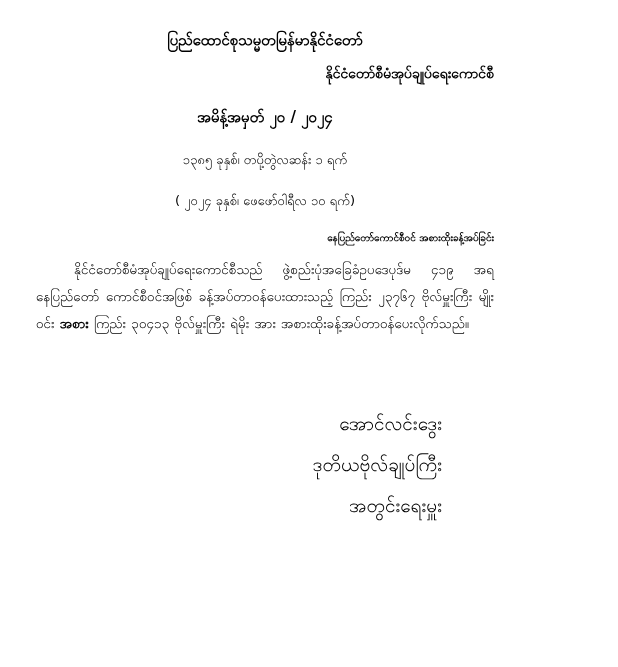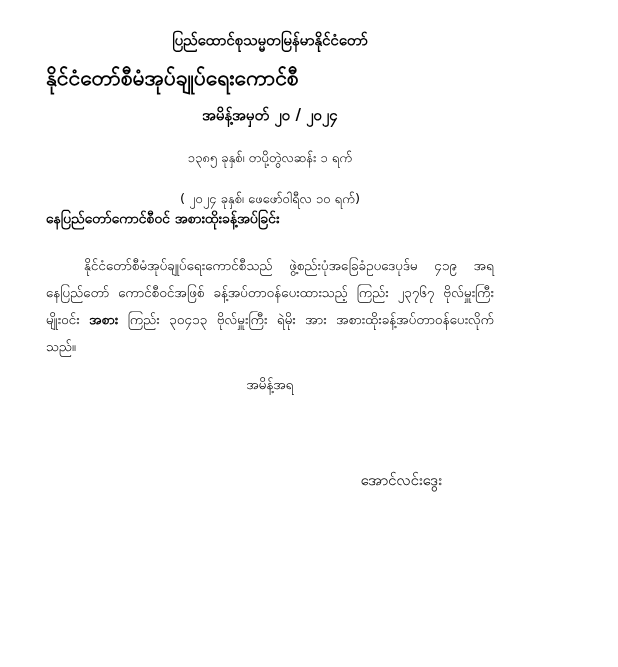--- a/index.html
+++ b/index.html
@@ -12,62 +12,63 @@
     height: 667px;
     font-family: "DejaVu Sans", "Liberation Sans", sans-serif;
     color: #000000;
     position: relative;
     overflow: hidden;
   }
   .page {
     width: 540px;
     height: 667px;
     box-sizing: border-box;
-    padding: 26px 46px 0 46px;
+    padding: 26px 46px 0 36px;
     position: relative;
   }
   .title1 {
     font-size: 15px;
     font-weight: bold;
     text-align: center;
     margin-top: 4px;
     letter-spacing: 0px;
   }
   .title2 {
-    font-size: 21px;
+    font-size: 14px;
     font-weight: bold;
-    text-align: left;
+    text-align: right;
     margin-top: 12px;
   }
   .title3 {
     font-size: 15px;
     font-weight: bold;
     text-align: center;
-    margin-top: 10px;
+    margin-top: 22px;
   }
   .datearea {
     margin-top: 22px;
   }
   .dateline {
     font-size: 13px;
     text-align: center;
     margin-top: 5px;
   }
   .dateline2 {
     font-size: 13px;
     text-align: center;
     margin-top: 22px;
   }
   .subject {
-    font-size: 14px;
+    font-size: 10px;
     font-weight: bold;
-    text-align: left;
+    text-align: right;
+    margin-top: 20px;
   }
   .body {
-    margin-top: 22px;
+    margin-top: 10px;
     font-size: 13.5px;
     line-height: 2.0;
     text-align: justify;
     text-justify: inter-word;
     word-spacing: 1px;
   }
   .body .indent {
     display: inline-block;
     width: 38px;
   }
@@ -78,21 +79,21 @@
     margin-top: 16px;
     font-size: 13.5px;
     text-align: center;
   }
   .signblock {
     margin-top: 74px;
     text-align: right;
     padding-right: 52px;
   }
   .signline {
-    font-size: 15px;
+    font-size: 19px;
     margin-top: 13px;
   }
   .sp-top {
     margin-top: 0;
   }
 </style>
 </head>
 <body>
 
 <div class="page">
@@ -107,19 +108,20 @@
   </div>
 
   <div class="subject">နေပြည်တော်ကောင်စီဝင် အစားထိုးခန့်အပ်ခြင်း</div>
 
   <div class="body">
     <span class="indent"></span><span>နိုင်ငံတော်စီမံအုပ်ချုပ်ရေးကောင်စီသည် ဖွဲ့စည်းပုံအခြေခံဥပဒေပုဒ်မ ၄၁၉ အရ နေပြည်တော်</span>
     <span>ကောင်စီဝင်အဖြစ် ခန့်အပ်တာဝန်ပေးထားသည့် ကြည်း ၂၃၇၆၇ ဗိုလ်မှူးကြီး မျိုးဝင်း </span><span class="bold">အစား</span>
     <span>ကြည်း ၃၀၄၁၃ ဗိုလ်မှူးကြီး ရဲမိုး အား အစားထိုးခန့်အပ်တာဝန်ပေးလိုက်သည်။</span>
   </div>
 
-  <div class="closing">အမိန့်အရ</div>
 
   <div class="signblock">
     <div class="signline sp-top">အောင်လင်းဒွေး</div>
+    <div class="signline">ဒုတိယဗိုလ်ချုပ်ကြီး</div>
+    <div class="signline">အတွင်းရေးမှူး</div>
   </div>
 
 </div>
 
 </body></html>

